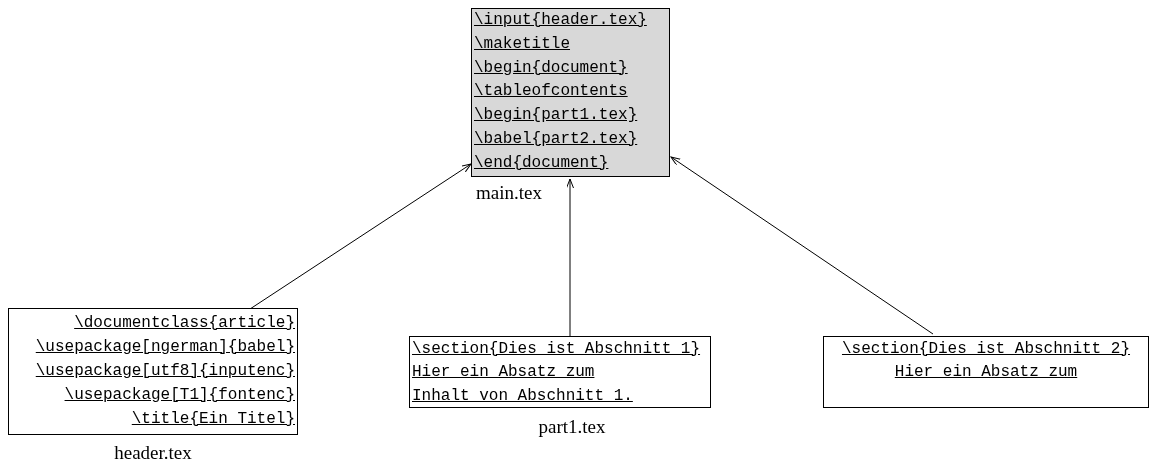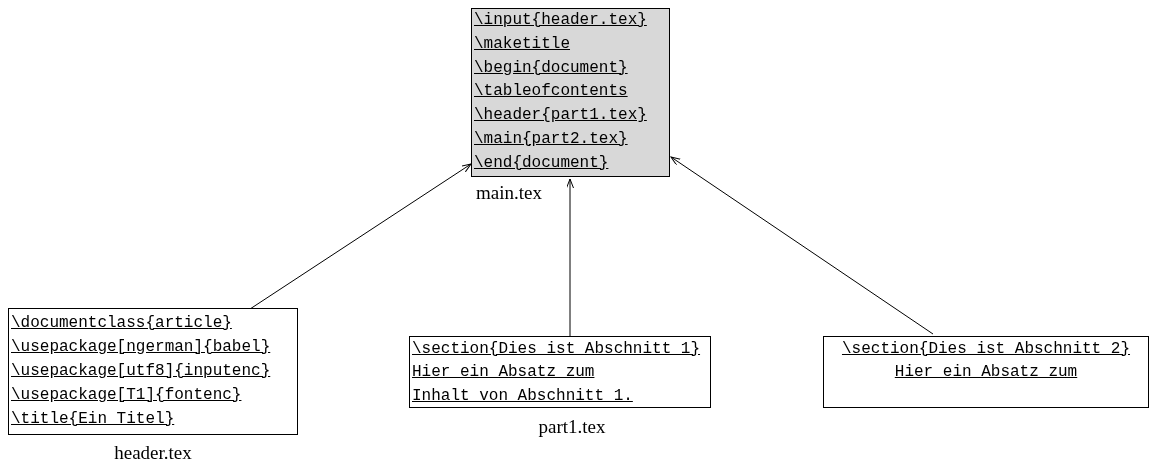--- a/index.html
+++ b/index.html
@@ -39,20 +39,21 @@
     left: 471px; top: 8px;
     width: 199px; height: 169px;
     background: var(--main-box-fill, #d8d8d8);
     line-height: 23.8px;
     padding-top: 0;
   }
   #header-box {
     left: 8px; top: 308px;
     width: 290px; height: 127px;
     padding-top: 2px;
+    text-align: right;
   }
   #part1-box {
     left: 409px; top: 336px;
     width: 302px; height: 72px;
     line-height: 23.3px;
   }
   #part2-box {
     left: 823px; top: 336px;
     width: 326px; height: 72px;
     line-height: 23.3px;
@@ -84,22 +85,22 @@
     <line x1="250" y1="309" x2="471" y2="164" stroke="#000000" stroke-width="1" marker-end="url(#arrowhead)"></line>
     <line x1="570" y1="336" x2="570" y2="179" stroke="#000000" stroke-width="1" marker-end="url(#arrowhead)"></line>
     <line x1="933" y1="334" x2="671" y2="157" stroke="#000000" stroke-width="1" marker-end="url(#arrowhead)"></line>
   </svg>
 
   <div id="main-box" class="code-box">
     <div class="code-line">\input{header.tex}</div>
     <div class="code-line">\maketitle</div>
     <div class="code-line">\begin{document}</div>
     <div class="code-line">\tableofcontents</div>
-    <div class="code-line">\header{part1.tex}</div>
-    <div class="code-line">\main{part2.tex}</div>
+    <div class="code-line">\begin{part1.tex}</div>
+    <div class="code-line">\babel{part2.tex}</div>
     <div class="code-line">\end{document}</div>
   </div>
   <div id="main-label" class="file-label">main.tex</div>
 
   <div id="header-box" class="code-box">
     <div class="code-line">\documentclass{article}</div>
     <div class="code-line">\usepackage[ngerman]{babel}</div>
     <div class="code-line">\usepackage[utf8]{inputenc}</div>
     <div class="code-line">\usepackage[T1]{fontenc}</div>
     <div class="code-line">\title{Ein Titel}</div>

